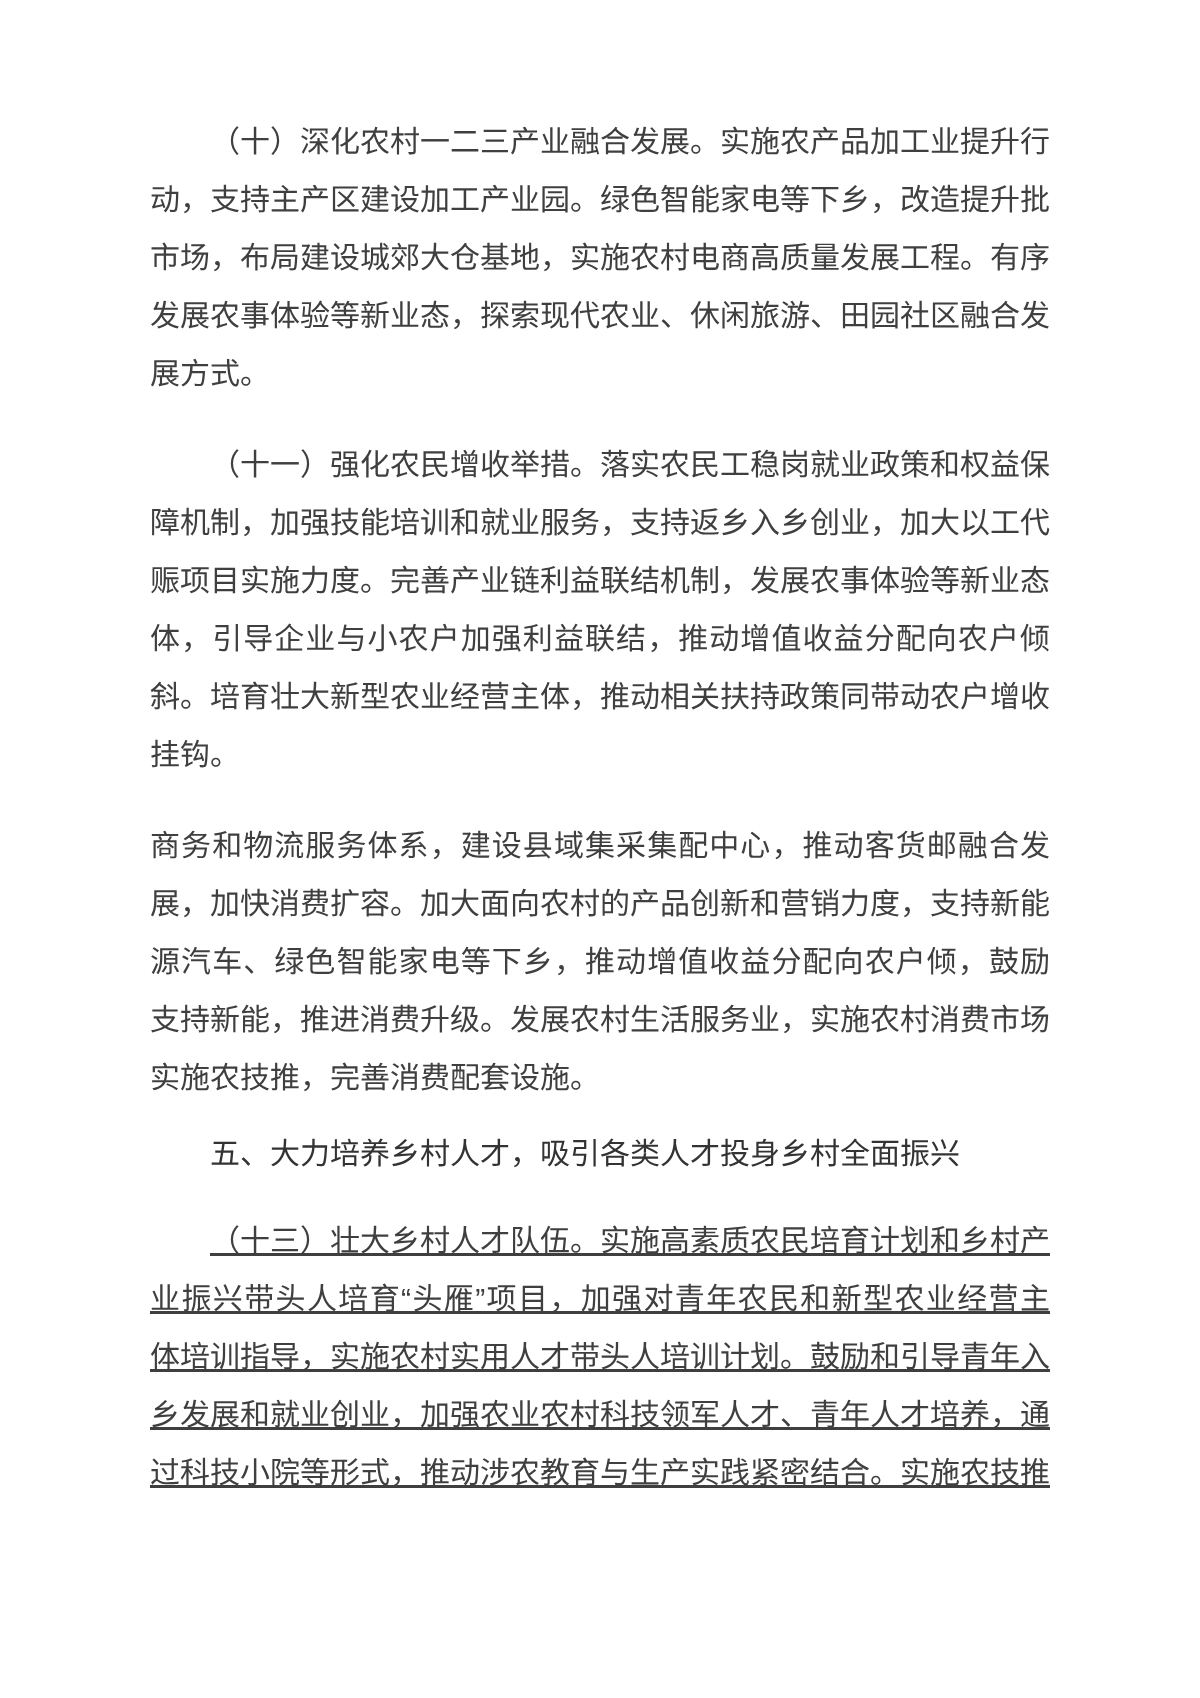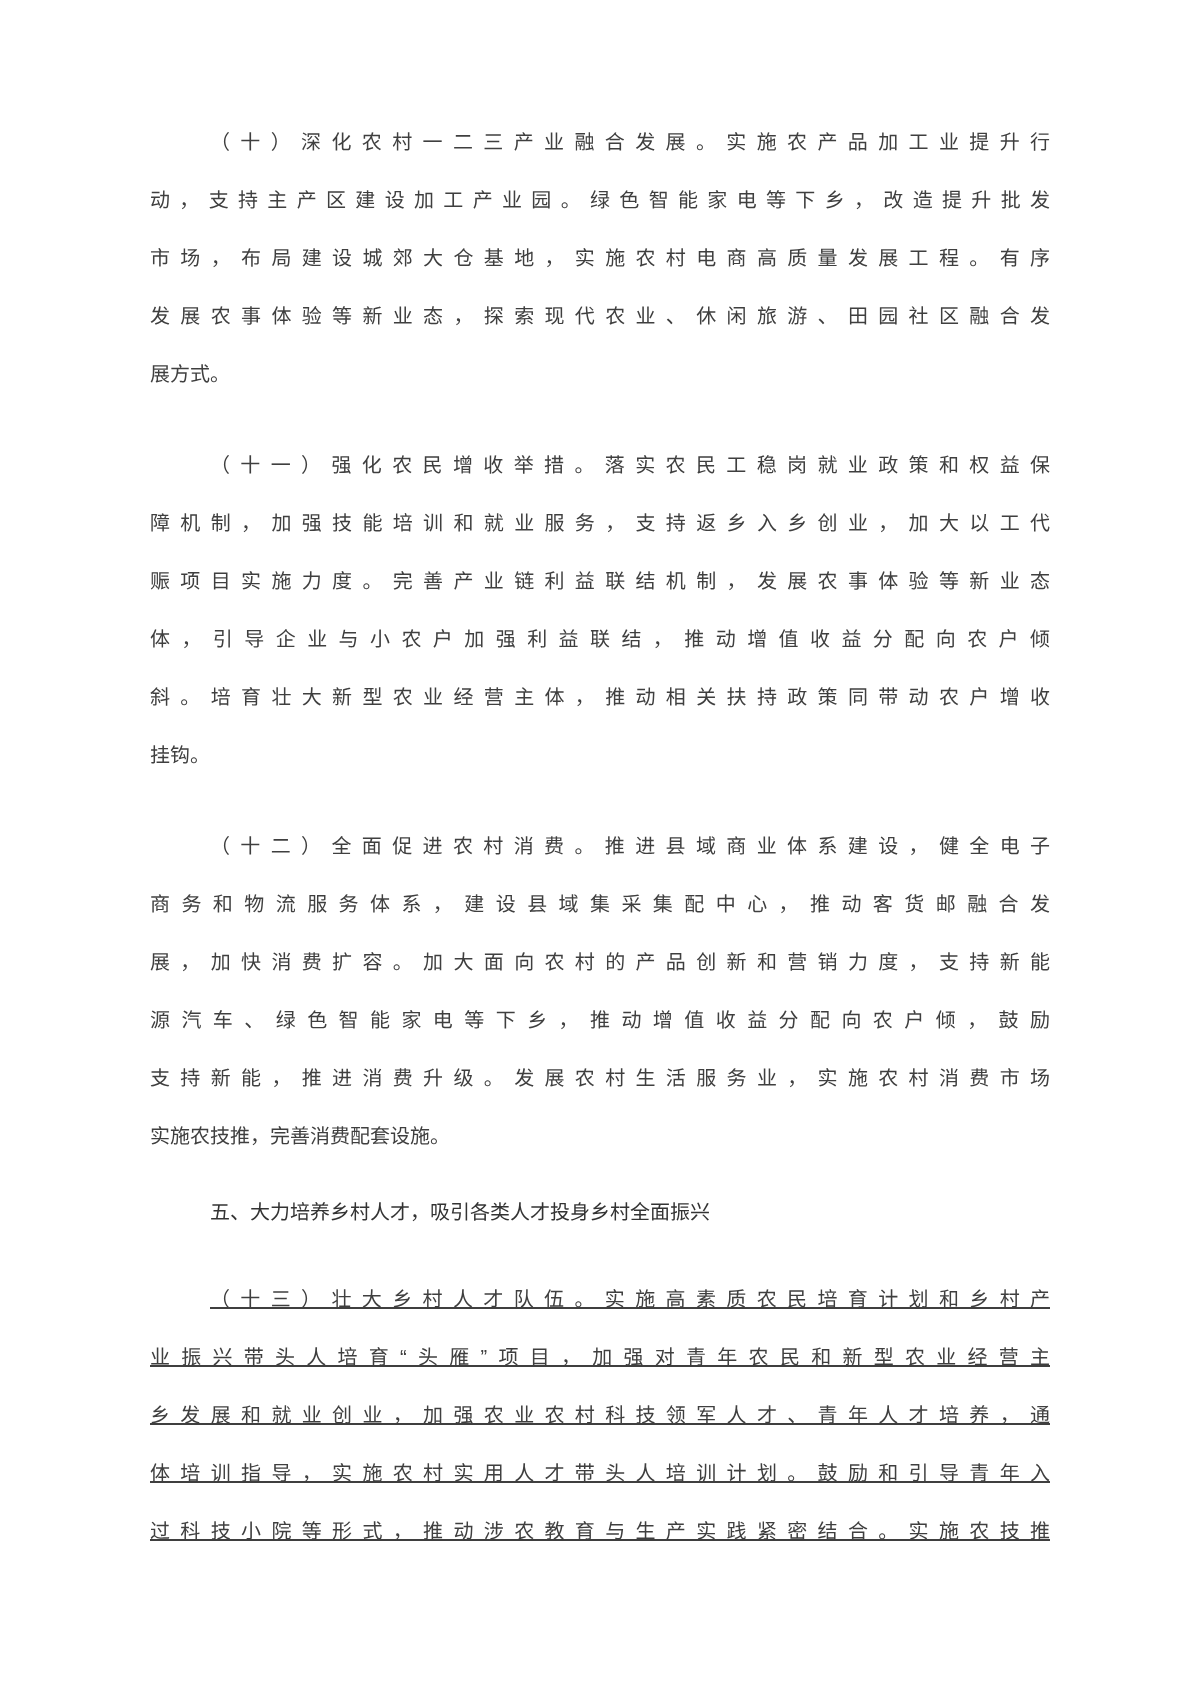--- a/index.html
+++ b/index.html
@@ -25,21 +25,21 @@
     top: 113px;
     width: 900px;
     color: var(--body, #3f3f3f);
   }
   .para { margin: 0; }
   .mt-33 { margin-top: 33px; }
   .mt-18 { margin-top: 18px; }
   .mt-29 { margin-top: 29px; text-decoration: underline; }
   .line {
     margin: 0;
-    font-size: 20px;
+    font-size: 30px;
     height: 58px;
     line-height: 58px;
     text-align: justify;
     text-align-last: justify;
     text-justify: inter-character;
     overflow: hidden;
   }
   .line.first { padding-left: 60px; }
   .line.end { text-align-last: left; }
   .heading .line {
@@ -64,34 +64,33 @@
     <section class="para mt-33">
       <p class="line first">（十一）强化农民增收举措。落实农民工稳岗就业政策和权益保</p>
       <p class="line">障机制，加强技能培训和就业服务，支持返乡入乡创业，加大以工代</p>
       <p class="line">赈项目实施力度。完善产业链利益联结机制，发展农事体验等新业态</p>
       <p class="line">体，引导企业与小农户加强利益联结，推动增值收益分配向农户倾</p>
       <p class="line">斜。培育壮大新型农业经营主体，推动相关扶持政策同带动农户增收</p>
       <p class="line end">挂钩。</p>
     </section>
 
     <section class="para mt-33">
-      <p class="line first">（十二）全面促进农村消费。推进县域商业体系建设，健全电子</p>
       <p class="line">商务和物流服务体系，建设县域集采集配中心，推动客货邮融合发</p>
       <p class="line">展，加快消费扩容。加大面向农村的产品创新和营销力度，支持新能</p>
       <p class="line">源汽车、绿色智能家电等下乡，推动增值收益分配向农户倾，鼓励</p>
       <p class="line">支持新能，推进消费升级。发展农村生活服务业，实施农村消费市场</p>
       <p class="line end">实施农技推，完善消费配套设施。</p>
     </section>
 
     <section class="para heading mt-18">
       <p class="line first end">五、大力培养乡村人才，吸引各类人才投身乡村全面振兴</p>
     </section>
 
     <section class="para mt-29">
       <p class="line first">（十三）壮大乡村人才队伍。实施高素质农民培育计划和乡村产</p>
       <p class="line">业振兴带头人培育“头雁”项目，加强对青年农民和新型农业经营主</p>
+      <p class="line">体培训指导，实施农村实用人才带头人培训计划。鼓励和引导青年入</p>
       <p class="line">乡发展和就业创业，加强农业农村科技领军人才、青年人才培养，通</p>
-      <p class="line">体培训指导，实施农村实用人才带头人培训计划。鼓励和引导青年入</p>
       <p class="line">过科技小院等形式，推动涉农教育与生产实践紧密结合。实施农技推</p>
     </section>
 
   </div>
 </div>
 
 </body></html>

